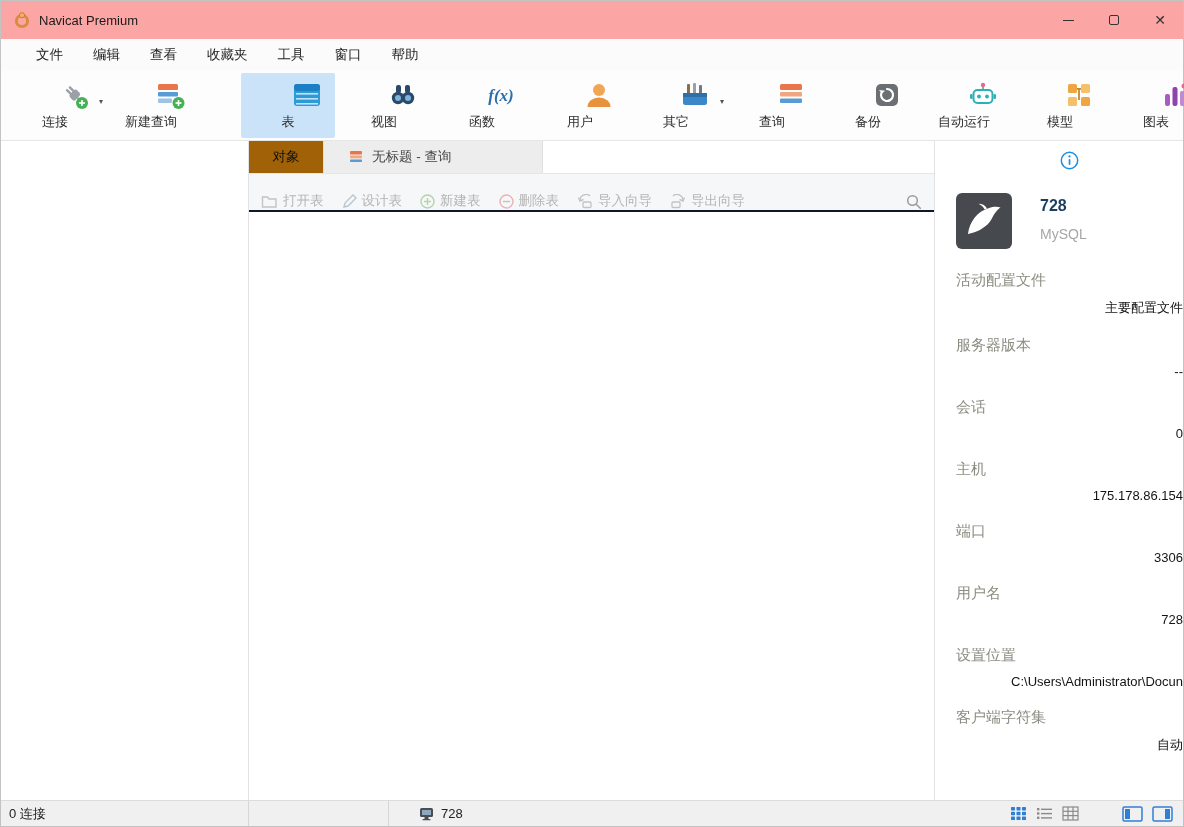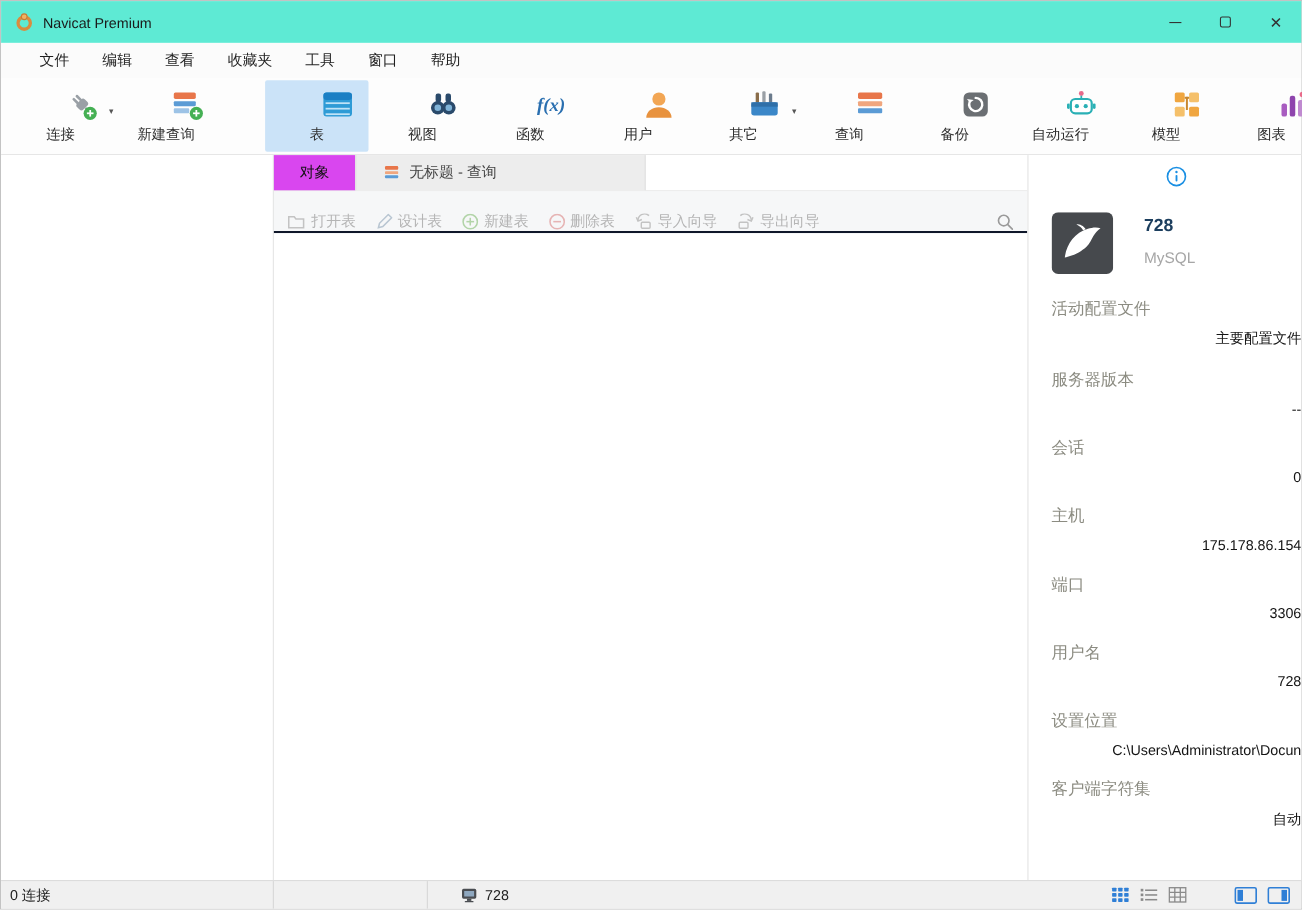--- a/index.html
+++ b/index.html
@@ -1,21 +1,21 @@
 <!DOCTYPE html>
 <html><head>
 <meta charset="utf-8">
 <style>
   * { margin:0; padding:0; box-sizing:border-box; }
   html,body { width:1184px; height:827px; }
   body { font-family:"Liberation Sans","DejaVu Sans",sans-serif; font-size:13px; color:#222; background:#fff; overflow:hidden; }
   .window { width:1184px; height:827px; display:flex; flex-direction:column; background:#fff; border:1px solid #c3c3c3; }
 
   
-  .titlebar { height:38px; flex:0 0 38px; display:flex; align-items:center; background:#5eead4; }
+  .titlebar { height:38px; flex:0 0 38px; display:flex; align-items:center; background:#fca5a5; }
   .titlebar .app-logo { width:18px; height:18px; margin:0 8px 0 12px; }
   .titlebar .app-title { font-size:13px; color:#1a1a1a; }
   .win-controls { margin-left:auto; display:flex; height:38px; }
   .win-btn { width:46px; height:38px; display:flex; align-items:center; justify-content:center; cursor:default; }
   .glyph-min { width:11px; height:1px; background:#333; display:block; }
   .glyph-max { width:10px; height:10px; border:1.2px solid #333; border-radius:2px; display:block; }
   .glyph-close { font-size:14px; color:#333; line-height:1; }
 
   
   .menubar { height:32px; flex:0 0 32px; display:flex; align-items:center; background:#fbfbfb; padding-left:20px; }
@@ -31,22 +31,22 @@
   .tb-caret { position:absolute; right:-1px; top:24px; font-size:8px; color:#555; }
   .tb-spacer { flex:1; }
   .avatar-wrap { align-self:center; margin-right:22px; }
 
   
   .main { flex:1; display:flex; min-height:0; }
   .sidebar { width:248px; flex:0 0 248px; background:#fff; border-right:1px solid #e3e3e3; }
   .center { flex:1; display:flex; flex-direction:column; min-width:0; }
   .tabbar { height:33px; flex:0 0 33px; display:flex; align-items:stretch; border-bottom:1px solid #e6e6e6; background:#fff; }
   .tab { display:flex; align-items:center; font-size:13.5px; cursor:default; }
-  .tab-objects { width:74px; justify-content:center; background:#d946ef; color:#111; }
-  .tab-query { width:264px; background:#ededed; color:#444; padding-left:24px; border-left:1px solid #e0e0e0; border-right:1px solid #e0e0e0; }
+  .tab-objects { width:74px; justify-content:center; background:#a16207; color:#111; }
+  .tab-query { width:220px; background:#ededed; color:#444; padding-left:24px; border-left:1px solid #e0e0e0; border-right:1px solid #e0e0e0; }
   .tab-query .tab-icon { margin-right:8px; display:flex; }
 
   .obj-toolbar { height:38px; flex:0 0 38px; display:flex; align-items:flex-end; background:#f6f7f8; border-bottom:2px solid #0f172a; padding:0 12px; }
   .obj-btn { display:flex; align-items:center; margin-right:18px; color:#b5b5b5; font-size:13.5px; cursor:default; }
   .obj-btn .obj-ic { margin-right:5px; display:flex; }
   .obj-search { margin-left:auto; display:flex; align-items:center; }
   .content { flex:1; background:#fff; }
 
   
   .rightpanel { width:249px; flex:0 0 249px; border-left:1px solid #e3e3e3; background:#fff; padding:0 0 0 21px; overflow:hidden; }

